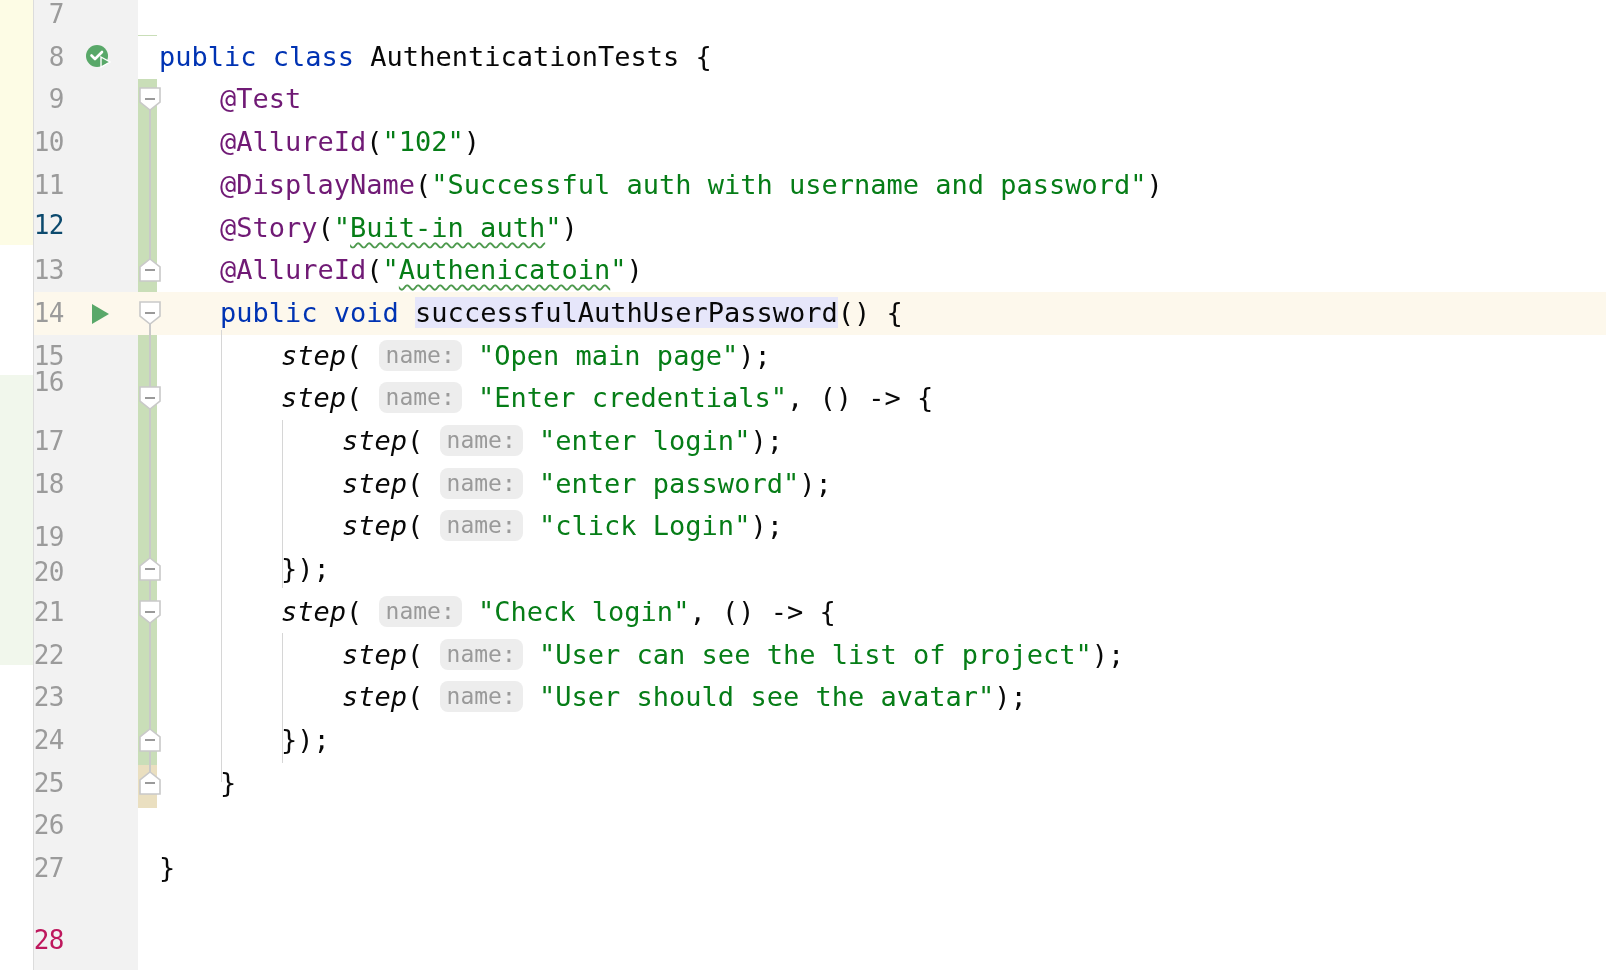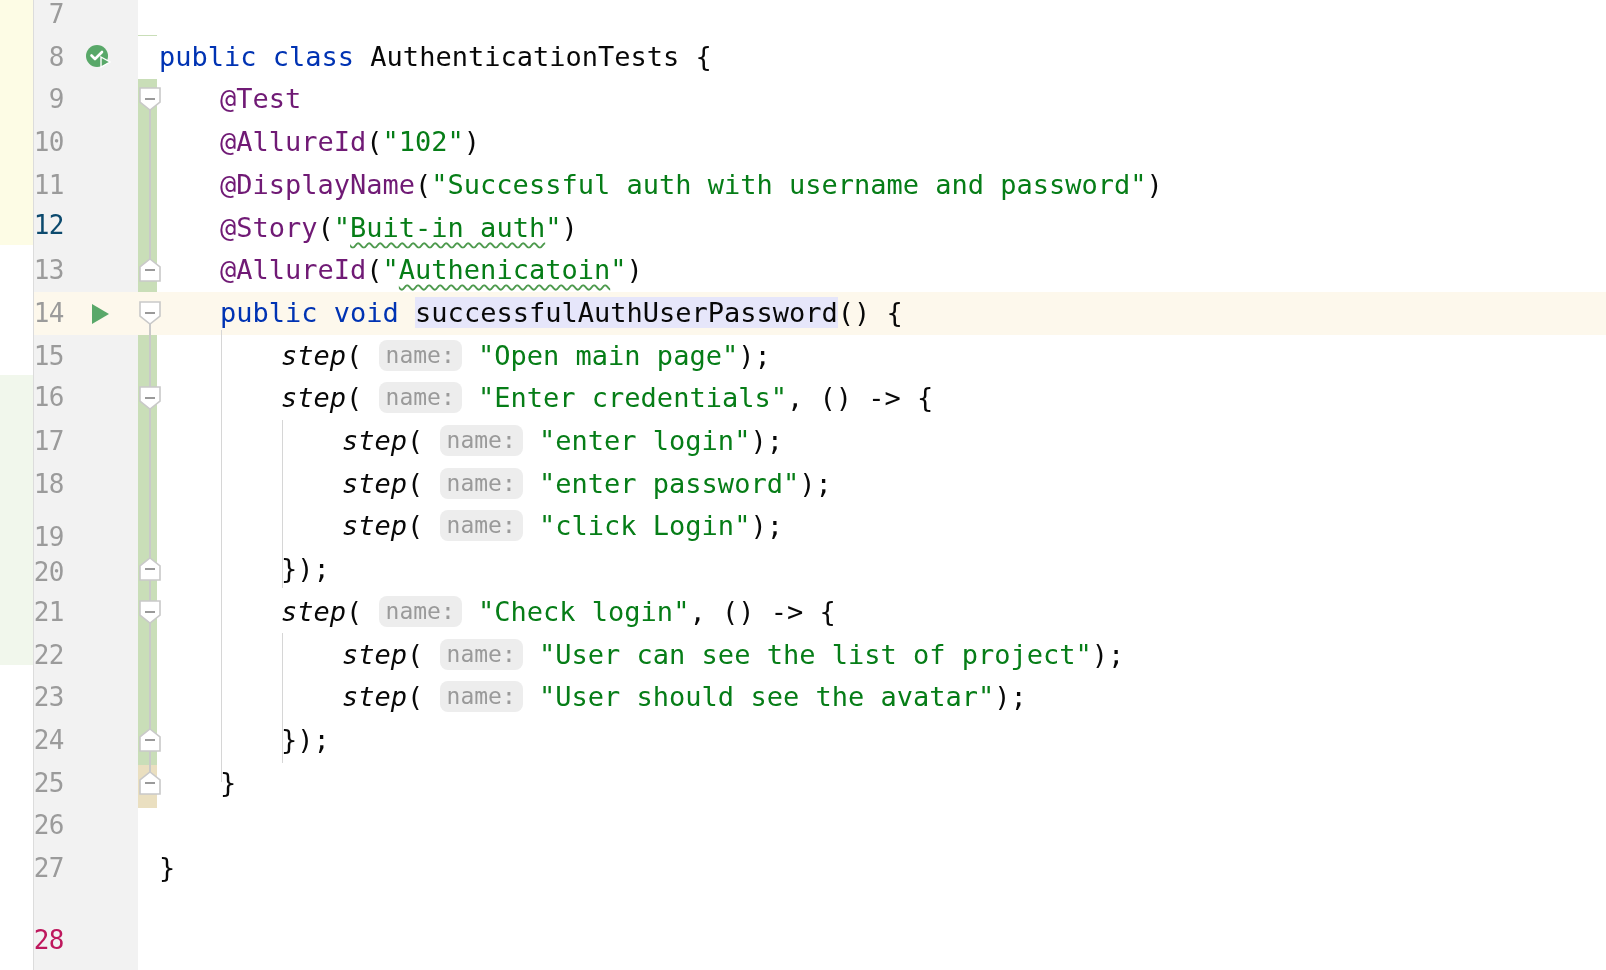--- a/index.html
+++ b/index.html
@@ -140,21 +140,21 @@
       <div style="position: absolute; left: 0px; width: 105px; height: 43px; background: rgb(253, 248, 236); z-index: 0; top: 291.9px;"></div>
       <div class="lineno" style="top: -7px; color: rgb(155, 155, 155);">7</div>
       <div class="lineno" style="top: 35.7px; color: rgb(155, 155, 155);">8</div>
       <div class="lineno" style="top: 78.4px; color: rgb(155, 155, 155);">9</div>
       <div class="lineno" style="top: 121.1px; color: rgb(155, 155, 155);">10</div>
       <div class="lineno" style="top: 163.8px; color: rgb(155, 155, 155);">11</div>
       <div class="lineno" style="top: 204px; color: #0c4a6e;">12</div>
       <div class="lineno" style="top: 249.2px; color: rgb(155, 155, 155);">13</div>
       <div class="lineno" style="top: 291.9px; color: rgb(155, 155, 155);">14</div>
       <div class="lineno" style="top: 334.6px; color: rgb(155, 155, 155);">15</div>
-      <div class="lineno" style="top: 376px; color: rgb(155, 155, 155);">16</div>
+      <div class="lineno" style="top: 361px; color: rgb(155, 155, 155);">16</div>
       <div class="lineno" style="top: 420px; color: rgb(155, 155, 155);">17</div>
       <div class="lineno" style="top: 462.7px; color: rgb(155, 155, 155);">18</div>
       <div class="lineno" style="top: 505.4px; color: rgb(155, 155, 155); margin-top: 11px;">19</div>
       <div class="lineno" style="top: 551px; color: rgb(155, 155, 155);">20</div>
       <div class="lineno" style="top: 590.8px; color: rgb(155, 155, 155);">21</div>
       <div class="lineno" style="top: 633.5px; color: rgb(155, 155, 155);">22</div>
       <div class="lineno" style="top: 676.2px; color: rgb(155, 155, 155);">23</div>
       <div class="lineno" style="top: 718.9px; color: rgb(155, 155, 155);">24</div>
       <div class="lineno" style="top: 761.6px; color: rgb(155, 155, 155);">25</div>
       <div class="lineno" style="top: 804.3px; color: rgb(155, 155, 155);">26</div>

